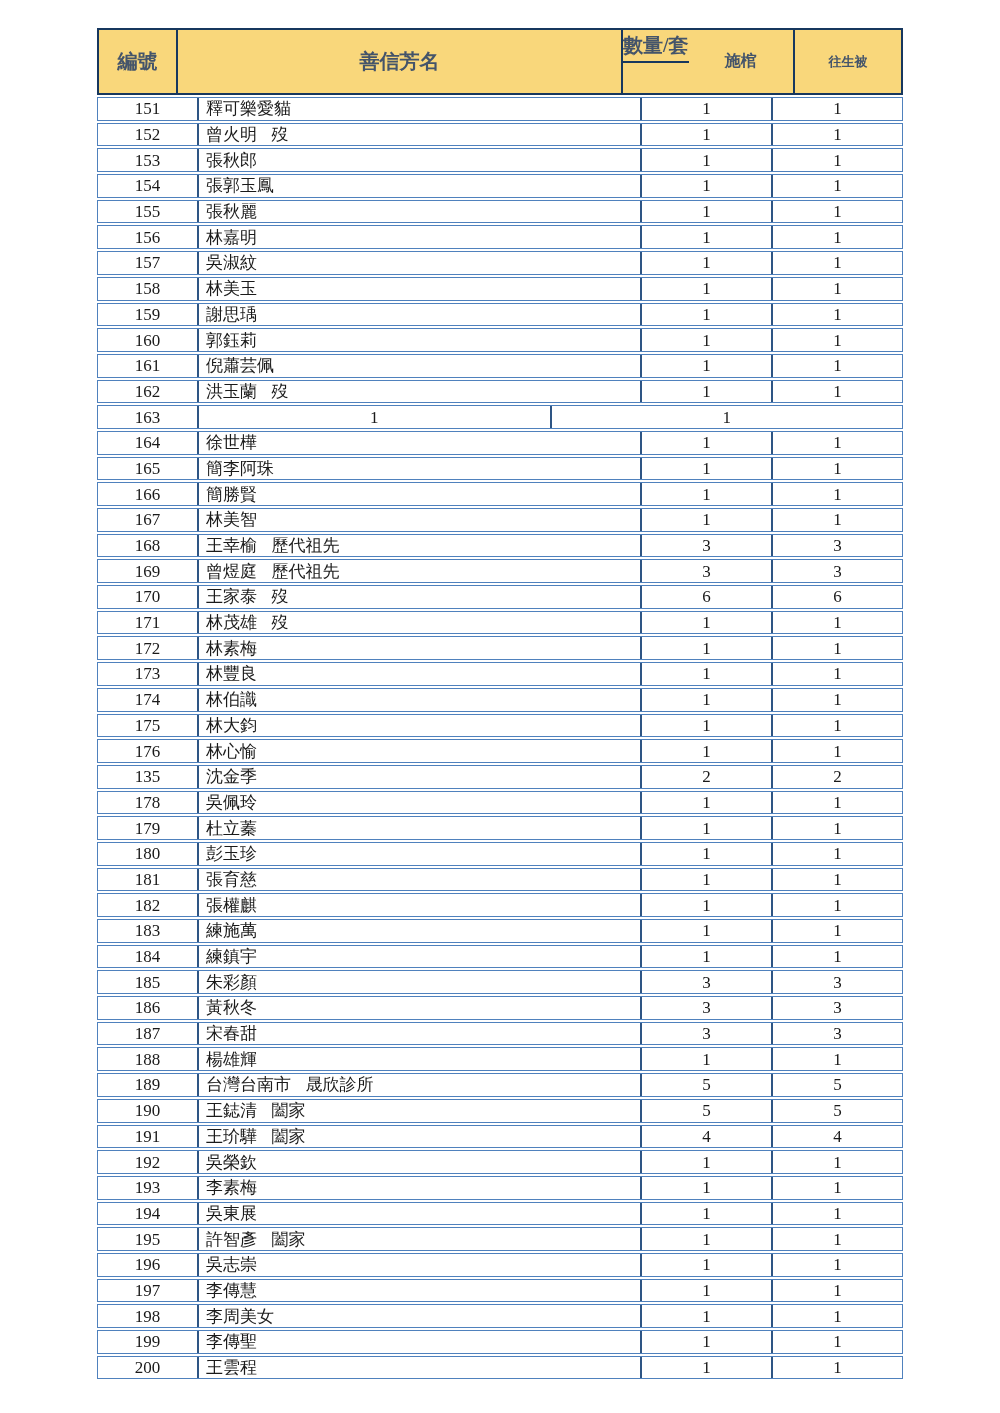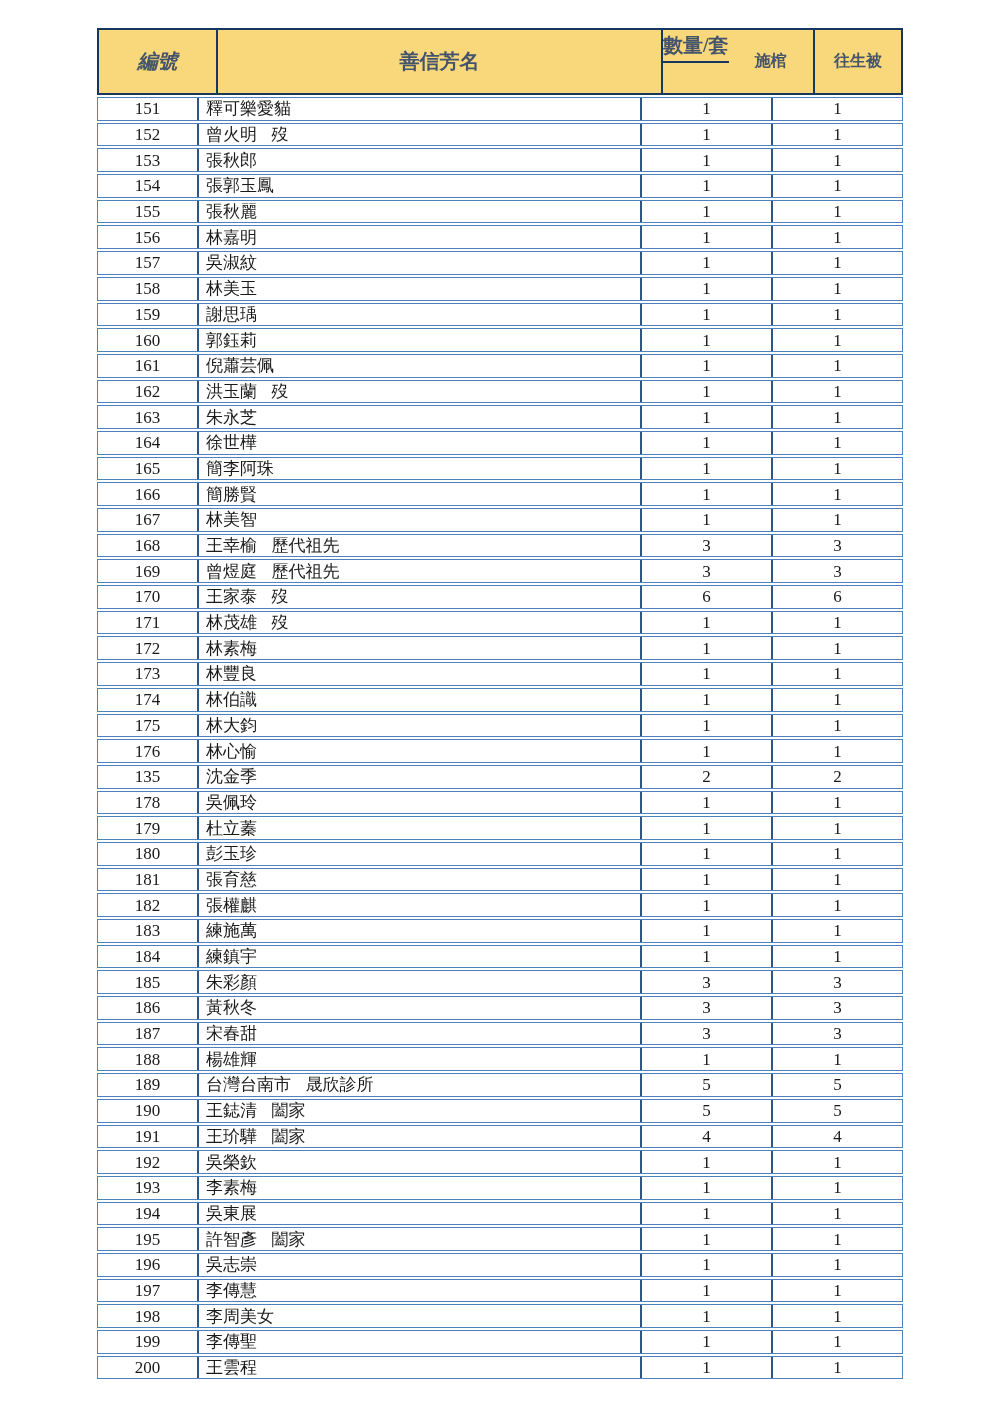--- a/index.html
+++ b/index.html
@@ -28,24 +28,23 @@
   .thead{
     display:flex;
     height:67px;
     background:var(--header-bg);
     border:2px solid var(--header-border);
     color:var(--header-text);
     font-weight:bold;
     font-size:20px;
   }
   .th-id{
-    width:119px;
+    width:79px;
     display:flex;align-items:center;justify-content:center;
     border-right:2px solid var(--header-border);
-    font-style:italic;
   }
   .th-name{
     width:445px;
     display:flex;align-items:center;justify-content:center;
     border-right:2px solid var(--header-border);
   }
   .th-qty{
     flex:1;
     display:flex;
   }
@@ -60,21 +59,21 @@
   }
   .th-coffin{
     width:50%;
     display:flex;align-items:center;justify-content:center;
     border-right:2px solid var(--header-border);
     font-size:16px;
   }
   .th-blanket{
     width:50%;
     display:flex;align-items:center;justify-content:center;
-    font-size:16px;
+    font-size:13px;
   }
   
   .tbody{width:100%;}
   .row{
     display:flex;
     height:23.7px;
     margin-top:2px;
     border:1px solid var(--row-border-h);
     background:#ffffff;
     font-size:17px;
@@ -191,21 +190,20 @@
     <div class="cell c-blanket">1</div>
   </div>
       <div class="row">
     <div class="cell c-id">162</div>
     <div class="cell c-name">洪玉蘭 歿</div>
     <div class="cell c-coffin">1</div>
     <div class="cell c-blanket">1</div>
   </div>
       <div class="row">
     <div class="cell c-id">163</div>
-    <div class="cell c-name">朱永芝</div>
     <div class="cell c-coffin">1</div>
     <div class="cell c-blanket">1</div>
   </div>
       <div class="row">
     <div class="cell c-id">164</div>
     <div class="cell c-name">徐世樺</div>
     <div class="cell c-coffin">1</div>
     <div class="cell c-blanket">1</div>
   </div>
       <div class="row">

